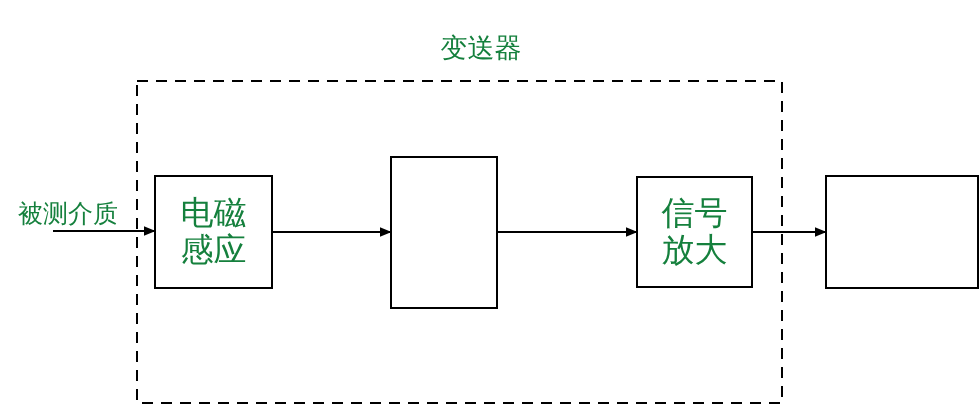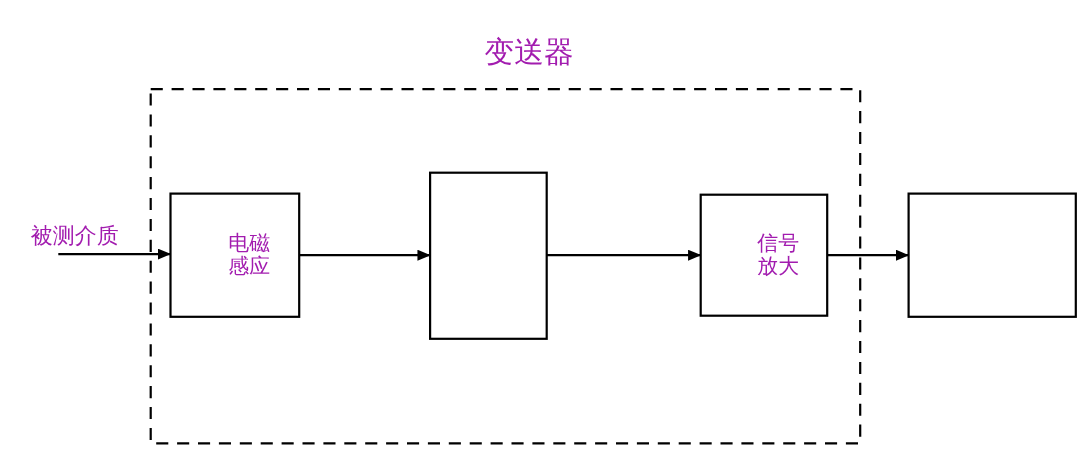--- a/index.html
+++ b/index.html
@@ -30,28 +30,28 @@
   .node-label,
   .enclosure-title,
   .flow-label {
     position: absolute;
     display: flex;
     align-items: center;
     justify-content: center;
     text-align: center;
     line-height: 1.12;
     white-space: pre-line;
-    color: #a21caf;
+    color: #15803d;
     font-family: "DejaVu Sans", "Liberation Sans", sans-serif;
     font-weight: 400;
     pointer-events: none;
   }
-  .node-label { font-size: 19px; padding-left: 13px; }
+  .node-label { font-size: 33px; }
   .enclosure-title { font-size: 27px; }
-  .flow-label { font-size: 20px; }
+  .flow-label { font-size: 25px; }
 </style>
 </head>
 <body>
 
 <div id="diagram-root">
 
   <svg id="diagram-svg" viewBox="0 0 980 419">
     <defs>
       <marker id="arrowhead" markerWidth="12" markerHeight="10" refX="11.5" refY="5" orient="auto" markerUnits="userSpaceOnUse">
         <polygon points="0,0 12,5 0,10" fill="#000000"></polygon>

